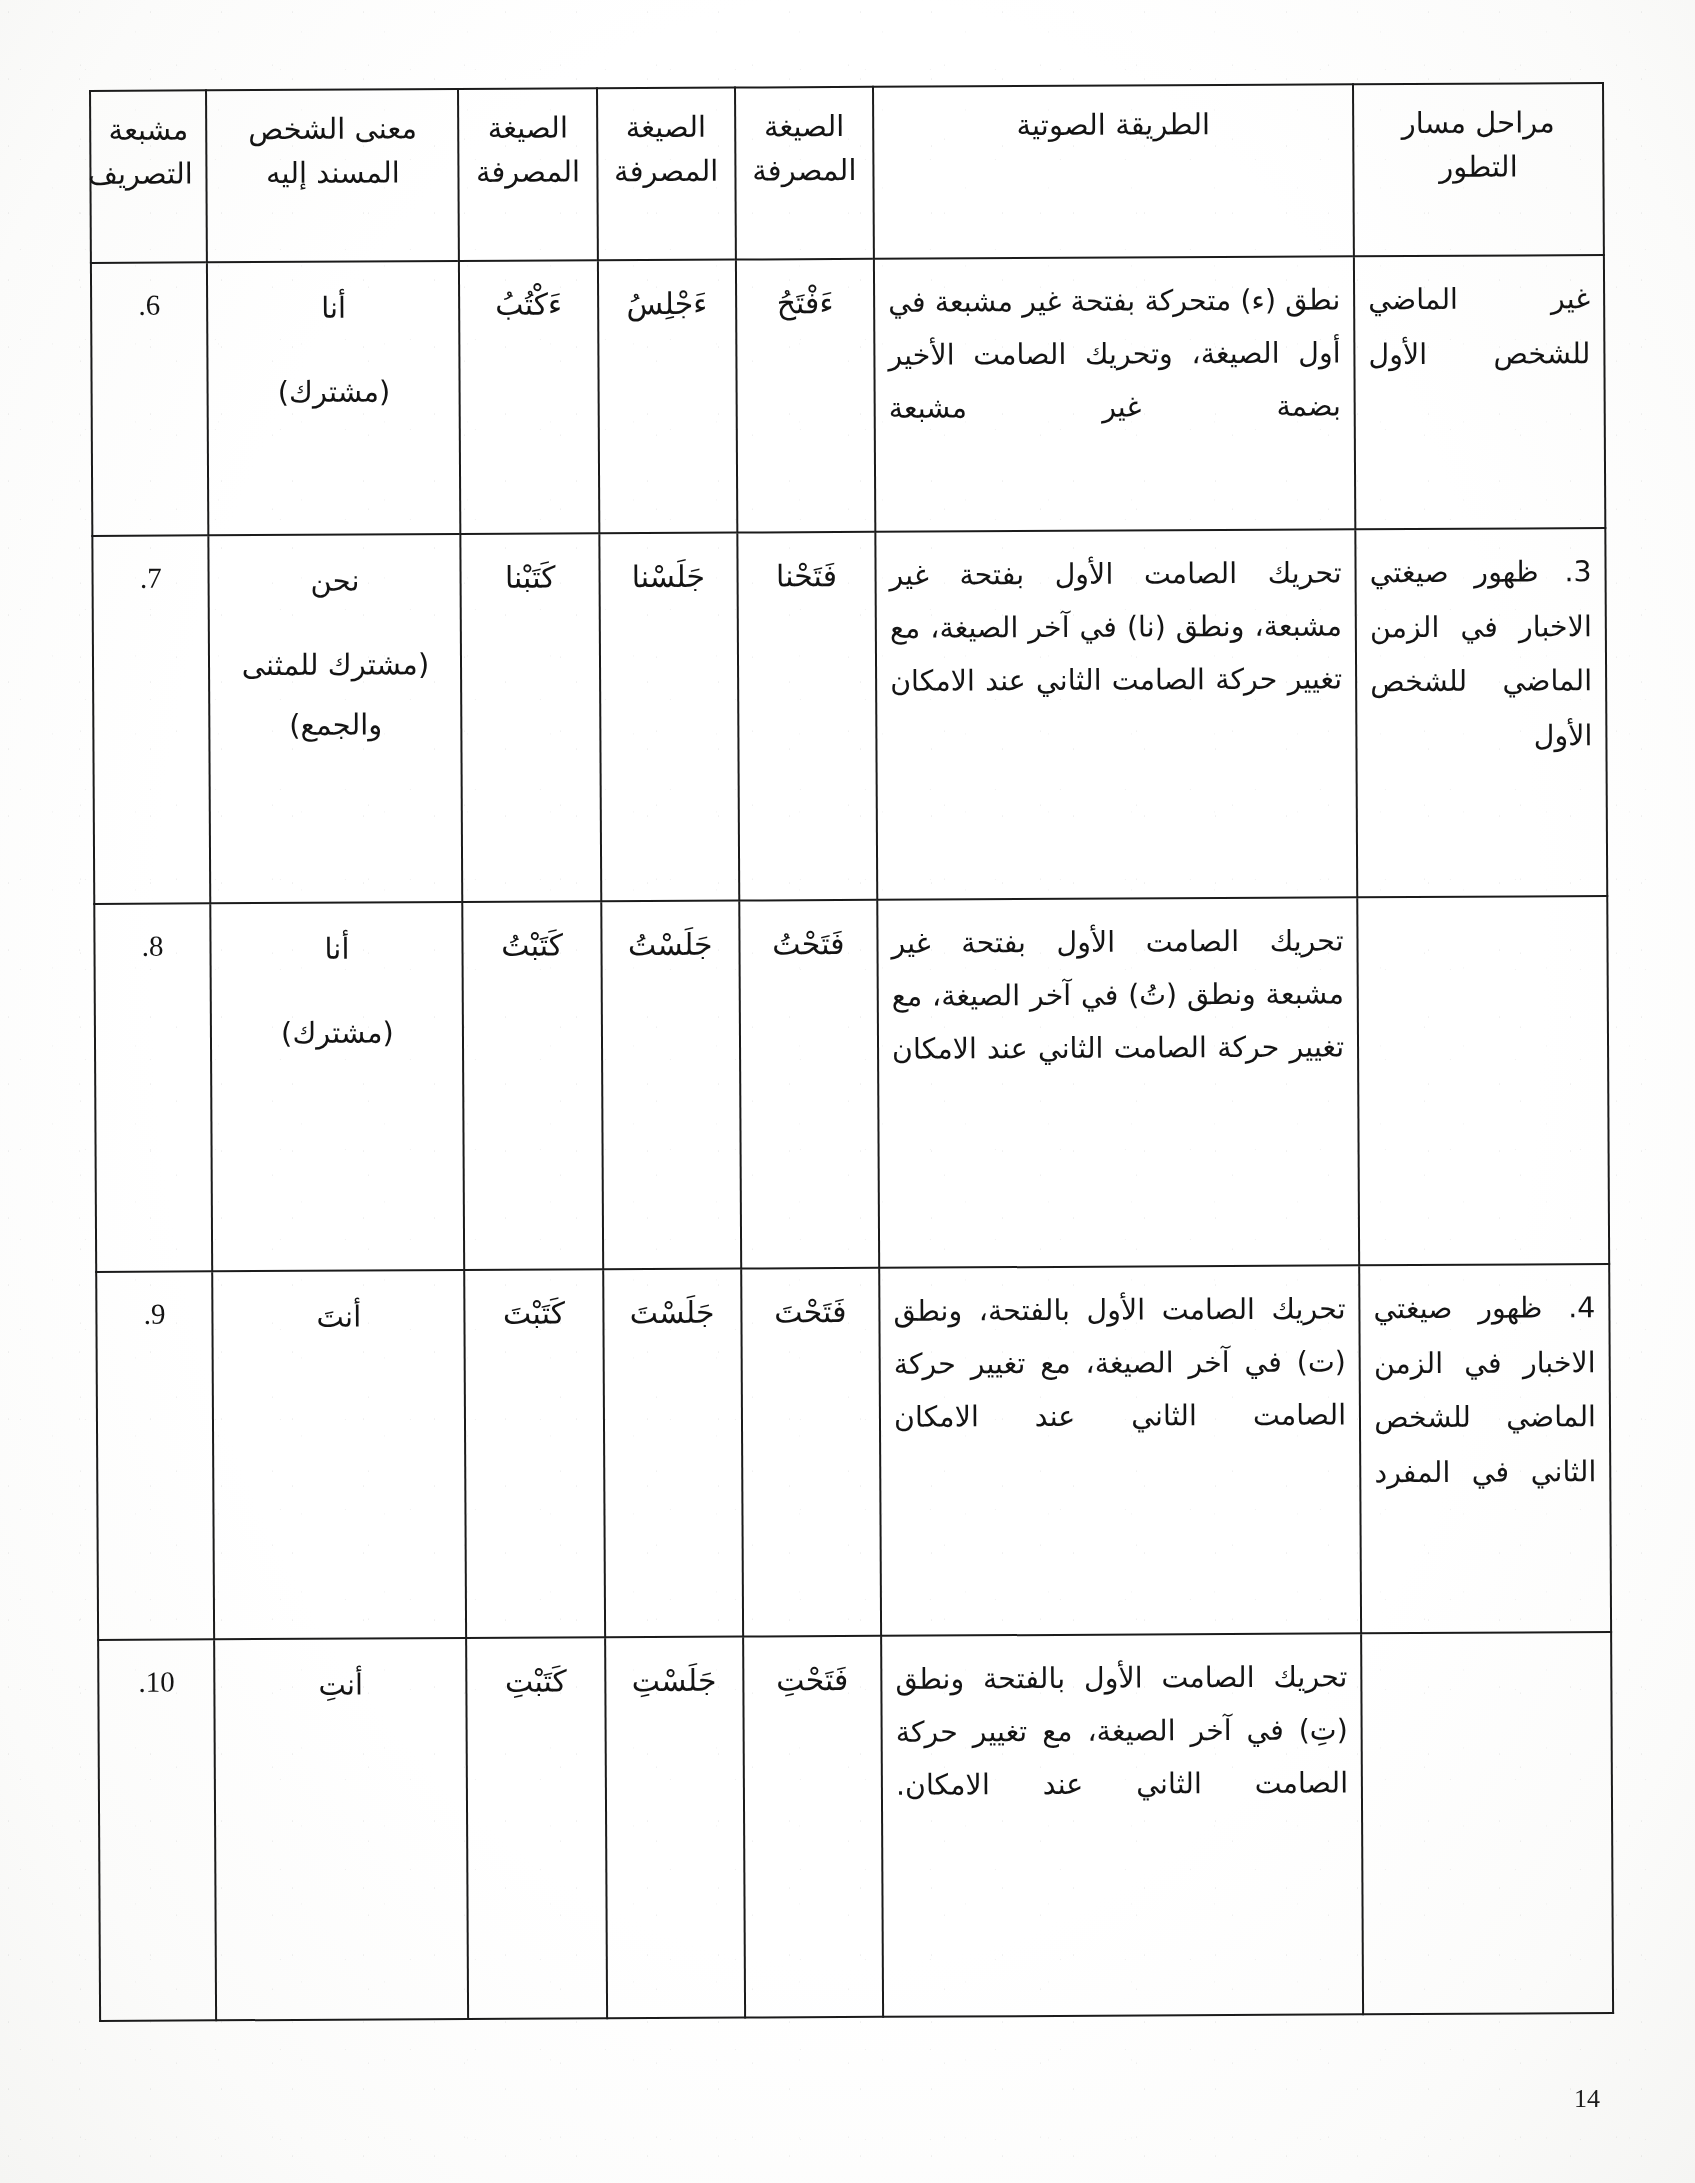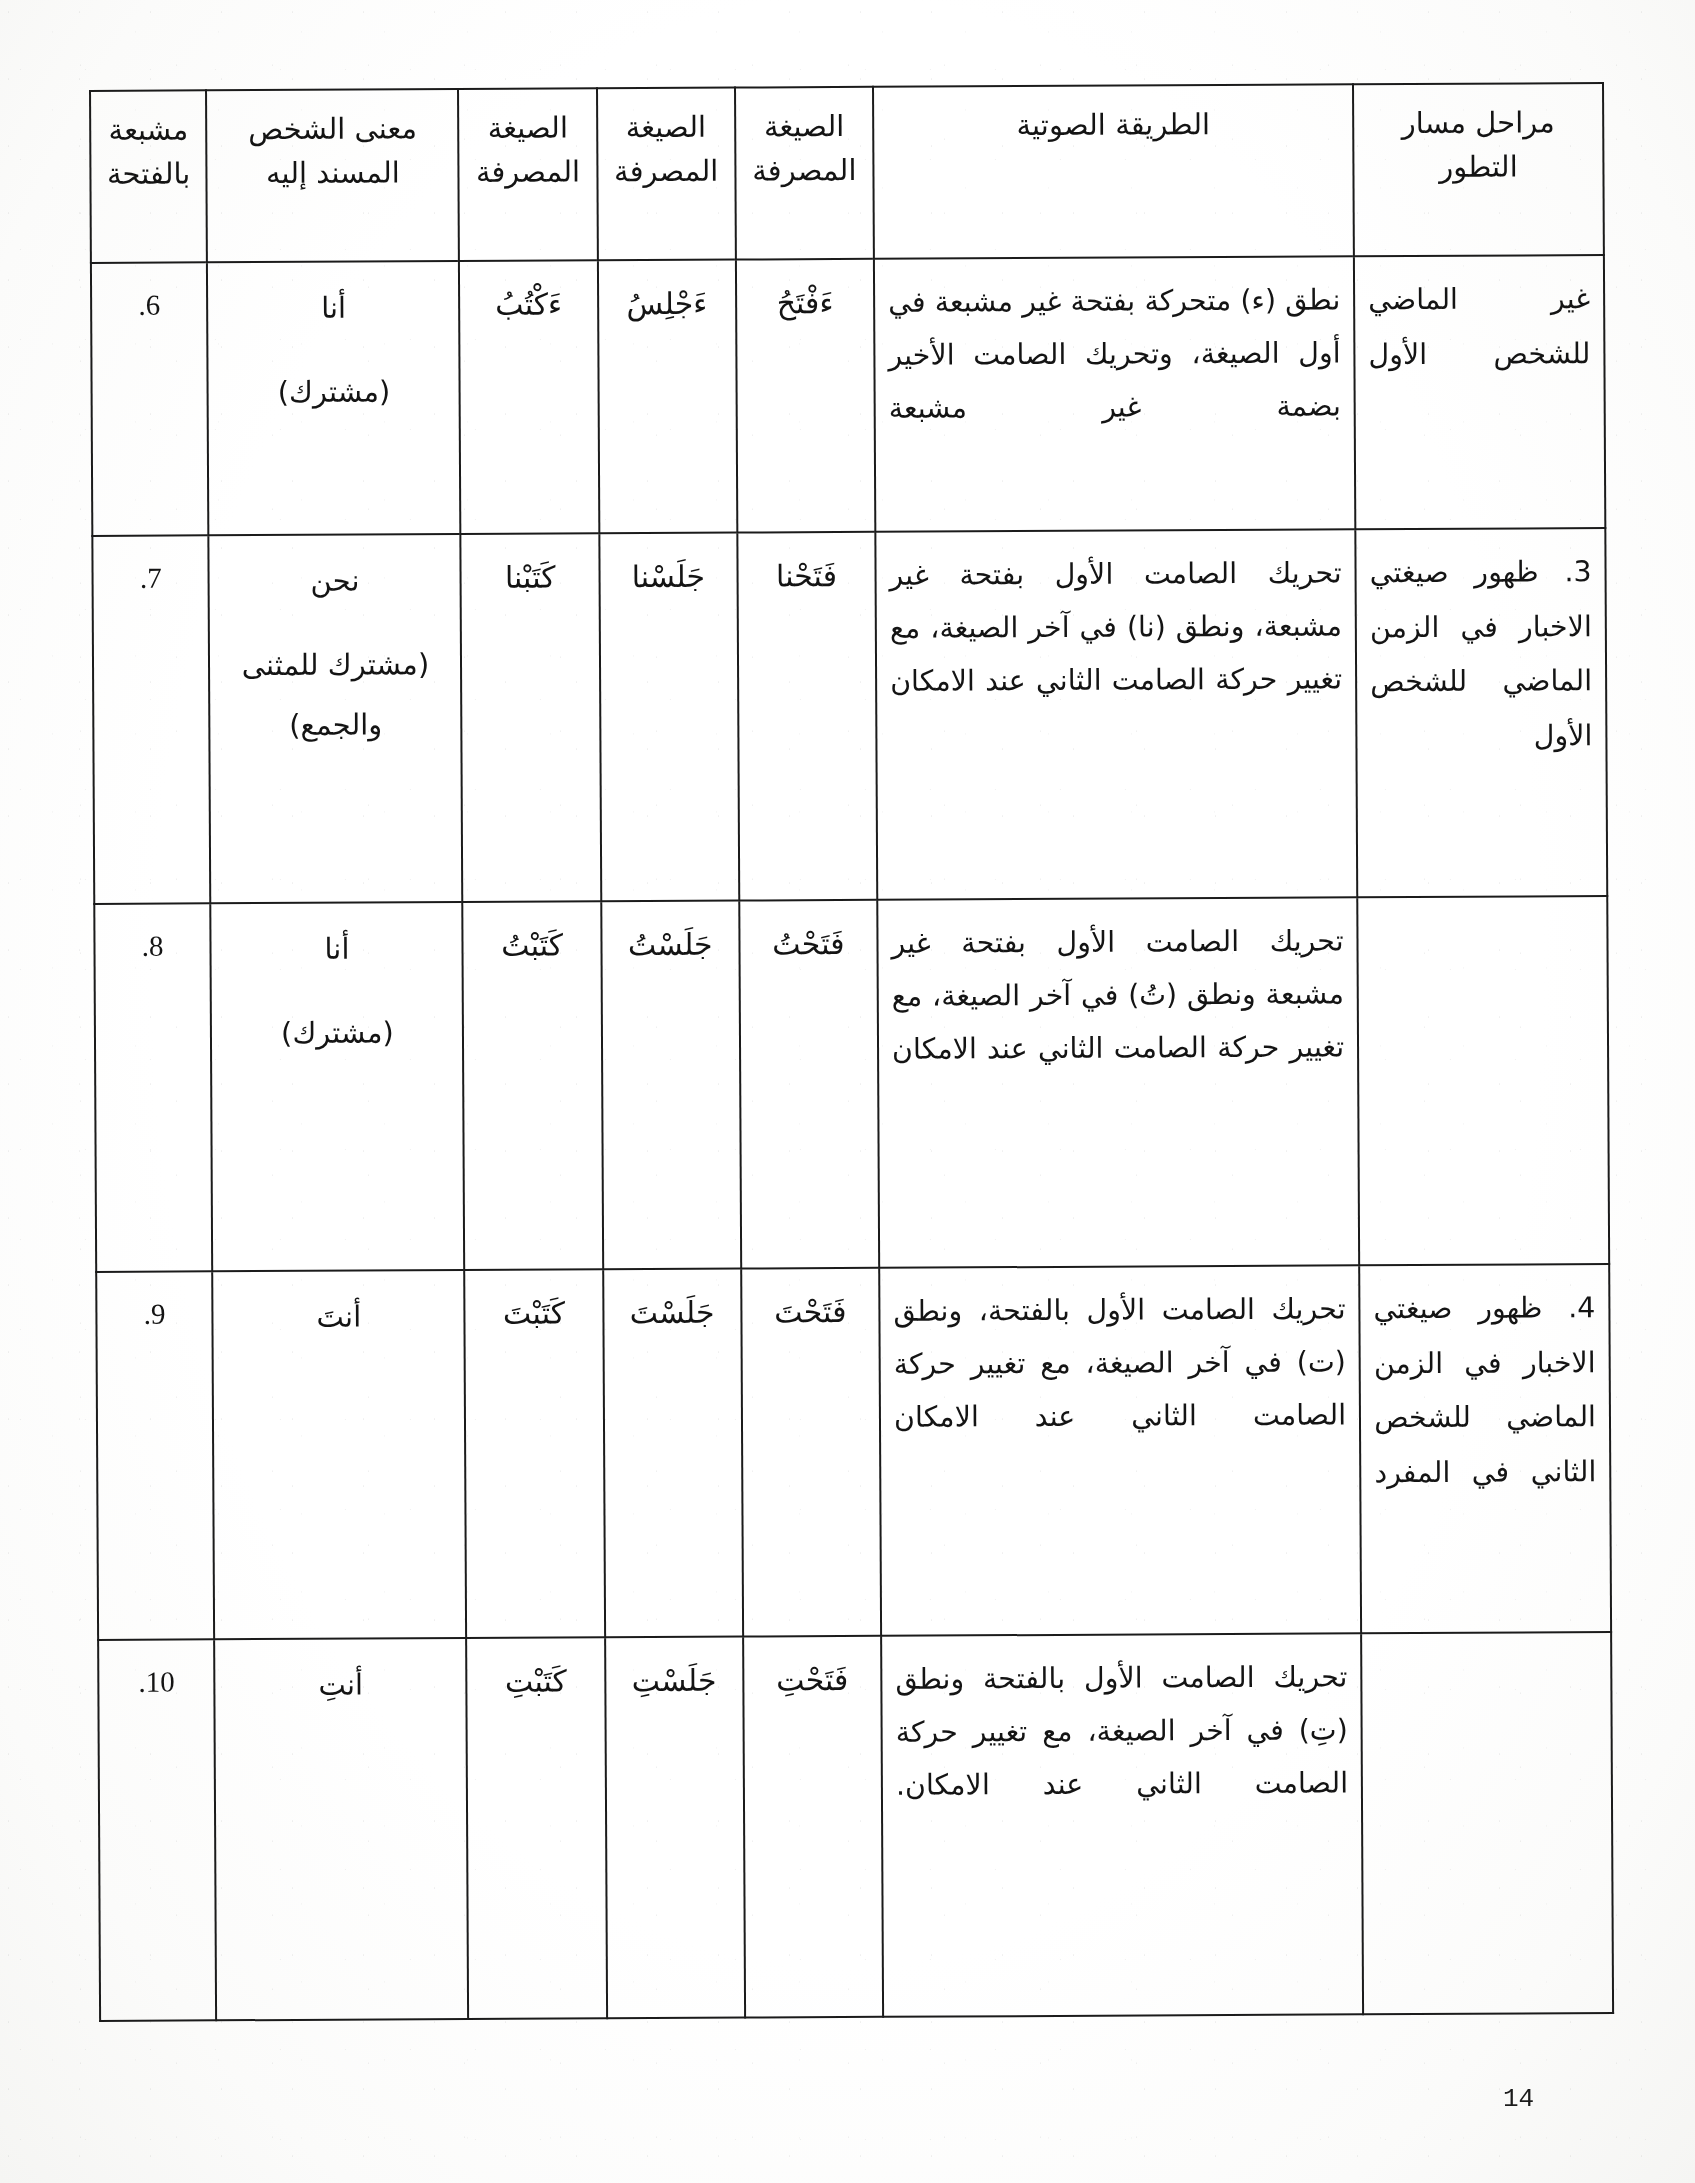--- a/index.html
+++ b/index.html
@@ -139,24 +139,24 @@
   
   tr.r6  td { height: 236px; }
   tr.r7  td { height: 331px; }
   tr.r8  td { height: 331px; }
   tr.r9  td { height: 331px; }
   tr.r10 td { height: 344px; }
 
   
   .folio {
     position: absolute;
-    left: 1503px;
+    left: 1574px;
     top: 2084px;
     font-size: 26px;
-    font-family: Liberation Mono, monospace;
+    font-family: Liberation Serif, serif;
     direction: ltr;
     color: #1b1b1b;
   }
 
   
   .grain {
     position: absolute;
     inset: 0;
     pointer-events: none;
     opacity: .055;
@@ -206,21 +206,21 @@
             <th class="h-form">
               <span class="hdr-line">الصيغة</span>
               <span class="hdr-line">المصرفة</span>
             </th>
             <th class="h-meaning">
               <span class="hdr-line">معنى الشخص</span>
               <span class="hdr-line">المسند إليه</span>
             </th>
             <th class="h-rank">
               <span class="hdr-line">مشبعة</span>
-              <span class="hdr-line">بالفتحة</span>
+              <span class="hdr-line">التصريف</span>
             </th>
           </tr>
         </thead>
 
         <tbody>
 
           <tr class="r6">
             <td class="stage">غير الماضي للشخص الأول</td>
             <td class="phonetic">نطق (ء) متحركة بفتحة غير مشبعة في أول الصيغة، وتحريك الصامت الأخير بضمة غير مشبعة</td>
             <td class="form">ءَفْتَحُ</td>

